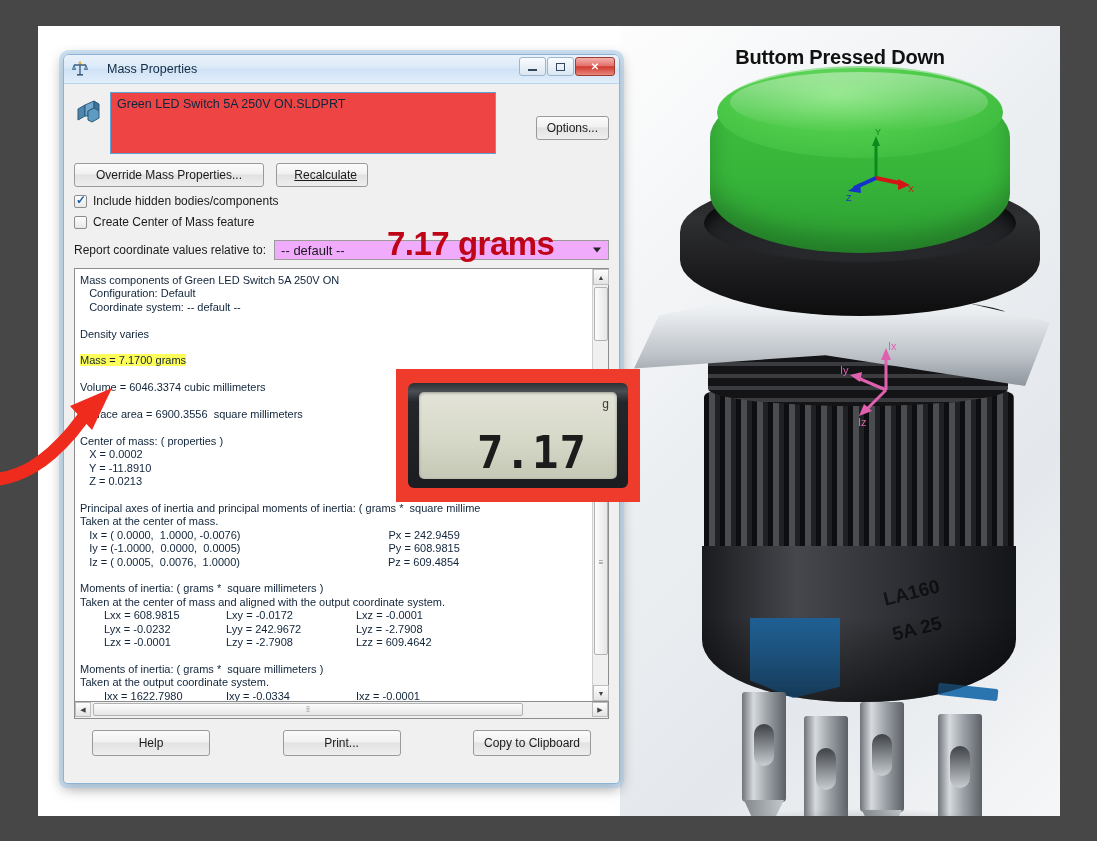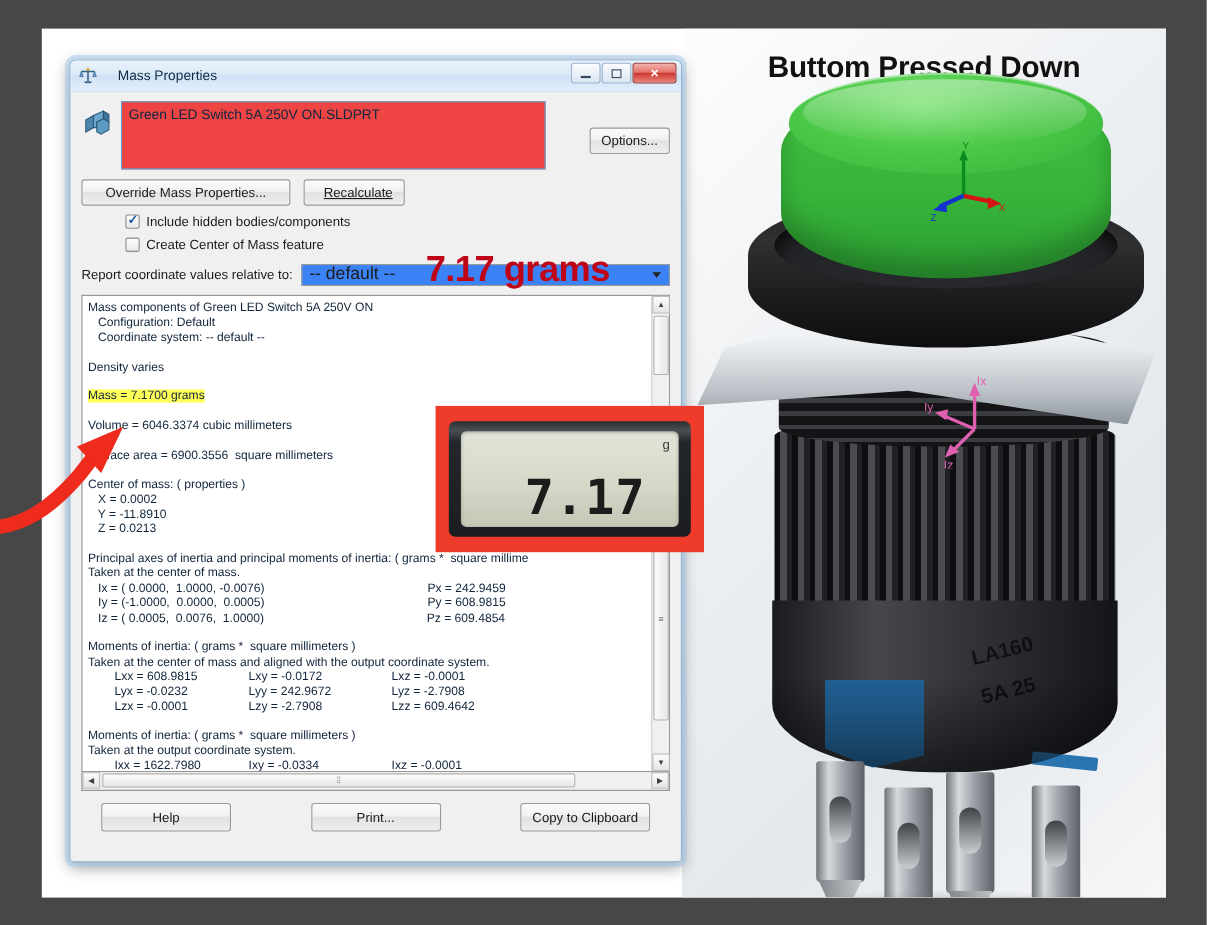--- a/index.html
+++ b/index.html
@@ -24,21 +24,21 @@
   
   #render-panel {
     position:absolute; left:582px; top:0;
     width:440px; height:790px;
     background:linear-gradient(135deg,#fdfdfd 0%,#eceff2 40%,#e4e8ec 70%,#f6f7f8 100%);
     overflow:hidden;
   }
   #render-title {
     position:absolute; top:20px; left:0; width:440px;
     text-align:center;
-    font-size:27px; font-weight:bold; color:#111;
+    font-size:20px; font-weight:bold; color:#111;
     letter-spacing:-0.2px;
   }
 
   
   .sw { position:absolute; }
 
   
   #cap-body {
     left:90px; top:52px; width:300px; height:175px;
     background:linear-gradient(to bottom,#3fbf3f 0%,#37b53a 55%,#2c9e32 100%);
@@ -212,39 +212,39 @@
     font-size:12px; color:#1b1b1b;
     padding:4px 10px;
     font-family:"Liberation Sans",sans-serif;
     white-space:nowrap;
   }
 
   #row-btns { display:flex; gap:12px; margin-top:9px; }
   #btn-override { width:190px; text-align:center; }
   #btn-recalc { width:92px; text-align:right;text-decoration:underline; }
 
-  .cb-row { display:flex; align-items:center; gap:6px; margin-top:7px;margin-left:40px; }
+  .cb-row { display:flex; align-items:center; gap:6px; margin-top:7px; }
   .cb {
     width:13px; height:13px;
     border:1px solid #8c8c8c;
     background:linear-gradient(to bottom,#fdfdfd,#e8e8e8);
     position:relative; border-radius:2px;
   }
   .cb.checked::after {
     content:"✓"; position:absolute;
     left:1px; top:-3px; font-size:12px; color:#1b5fa8; font-weight:bold;
   }
   .cb-lbl { font-size:12px; color:#1b1b1b; }
 
   #coord-row { display:flex; align-items:center; gap:8px; margin-top:11px; }
   #coord-lbl { font-size:12px; color:#1b1b1b; }
   #coord-select {
     flex:1; height:20px;
-    background:#3b82f6; border:1px solid #9a9a9a;
-    font-size:16px; color:#1b1b1b;
+    background:#f0abfc; border:1px solid #9a9a9a;
+    font-size:13px; color:#1b1b1b;
     display:flex; align-items:center;
     padding-left:6px; position:relative;
   }
   #coord-arrow {
     position:absolute; right:7px; top:50%;
     transform:translateY(-50%);
     width:0;height:0;
     border-left:4px solid transparent;
     border-right:4px solid transparent;
     border-top:5px solid #222;

